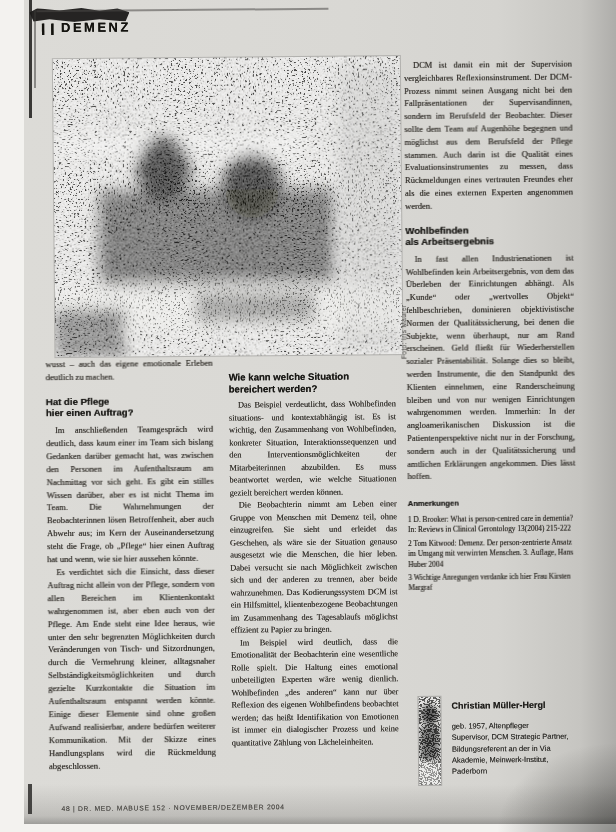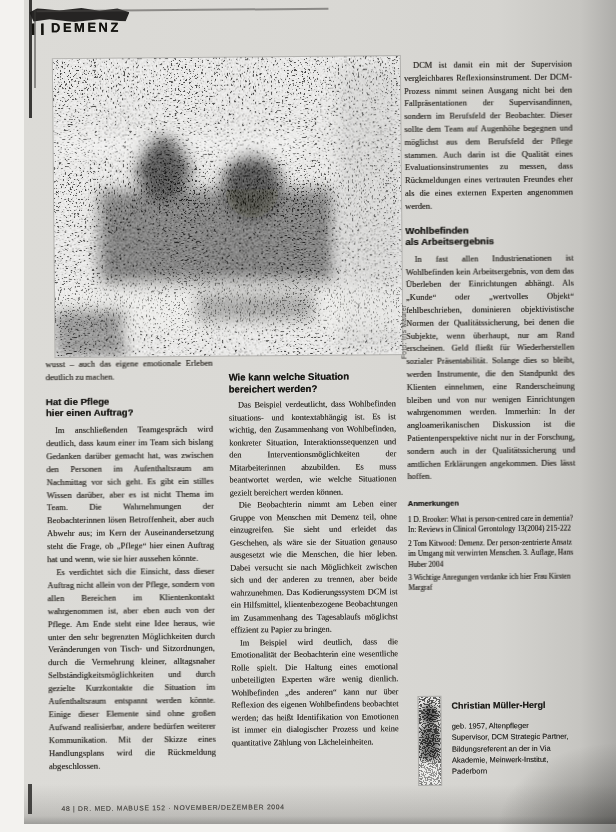--- a/index.html
+++ b/index.html
@@ -34,21 +34,21 @@
   .art-topline{left:40px;top:8px;width:292px;height:2px;background:#4a4947;opacity:.55;}
   .ink-blob{
     left:33px;top:6px;width:100px;height:14px;background:#161514;opacity:.92;
     clip-path:polygon(0 30%,8% 0,30% 18%,52% 0,70% 22%,88% 6%,100% 35%,96% 100%,70% 82%,45% 100%,20% 80%,4% 95%);
   }
 
   .content{position:absolute;inset:0;transform:rotate(-0.5deg);transform-origin:300px 420px;}
 
   
   .section-label{
-    position:absolute;left:32px;top:18px;
+    position:absolute;left:42px;top:18px;
     font-family:"Liberation Sans",sans-serif;
     font-size:13px;font-weight:800;letter-spacing:2.5px;color:#14130f;
     text-shadow:0 0 .6px rgba(20,20,16,.9);
   }
   .section-label .glyph{font-size:11px;letter-spacing:0;margin-right:4px;color:#14130f;}
 
   
   .photo{position:absolute;left:56px;top:57px;width:347px;height:298px;margin:0;
     outline:1px solid rgba(60,60,58,.25);}
   .photo svg{display:block;}

